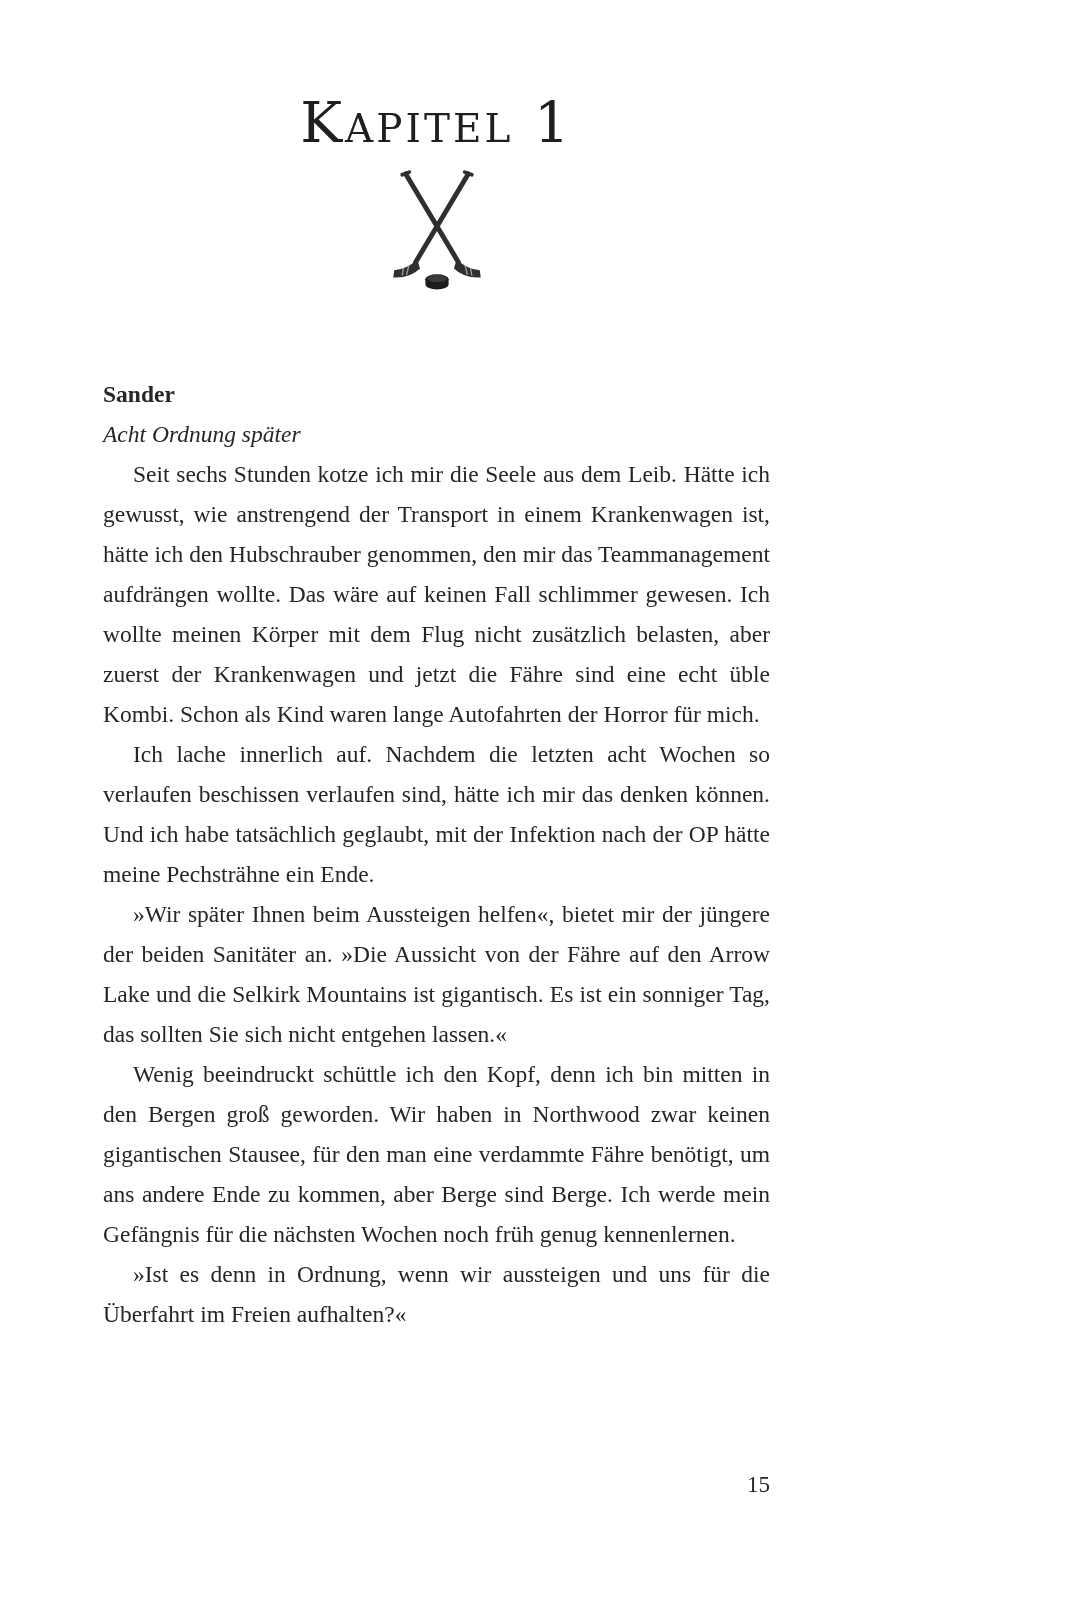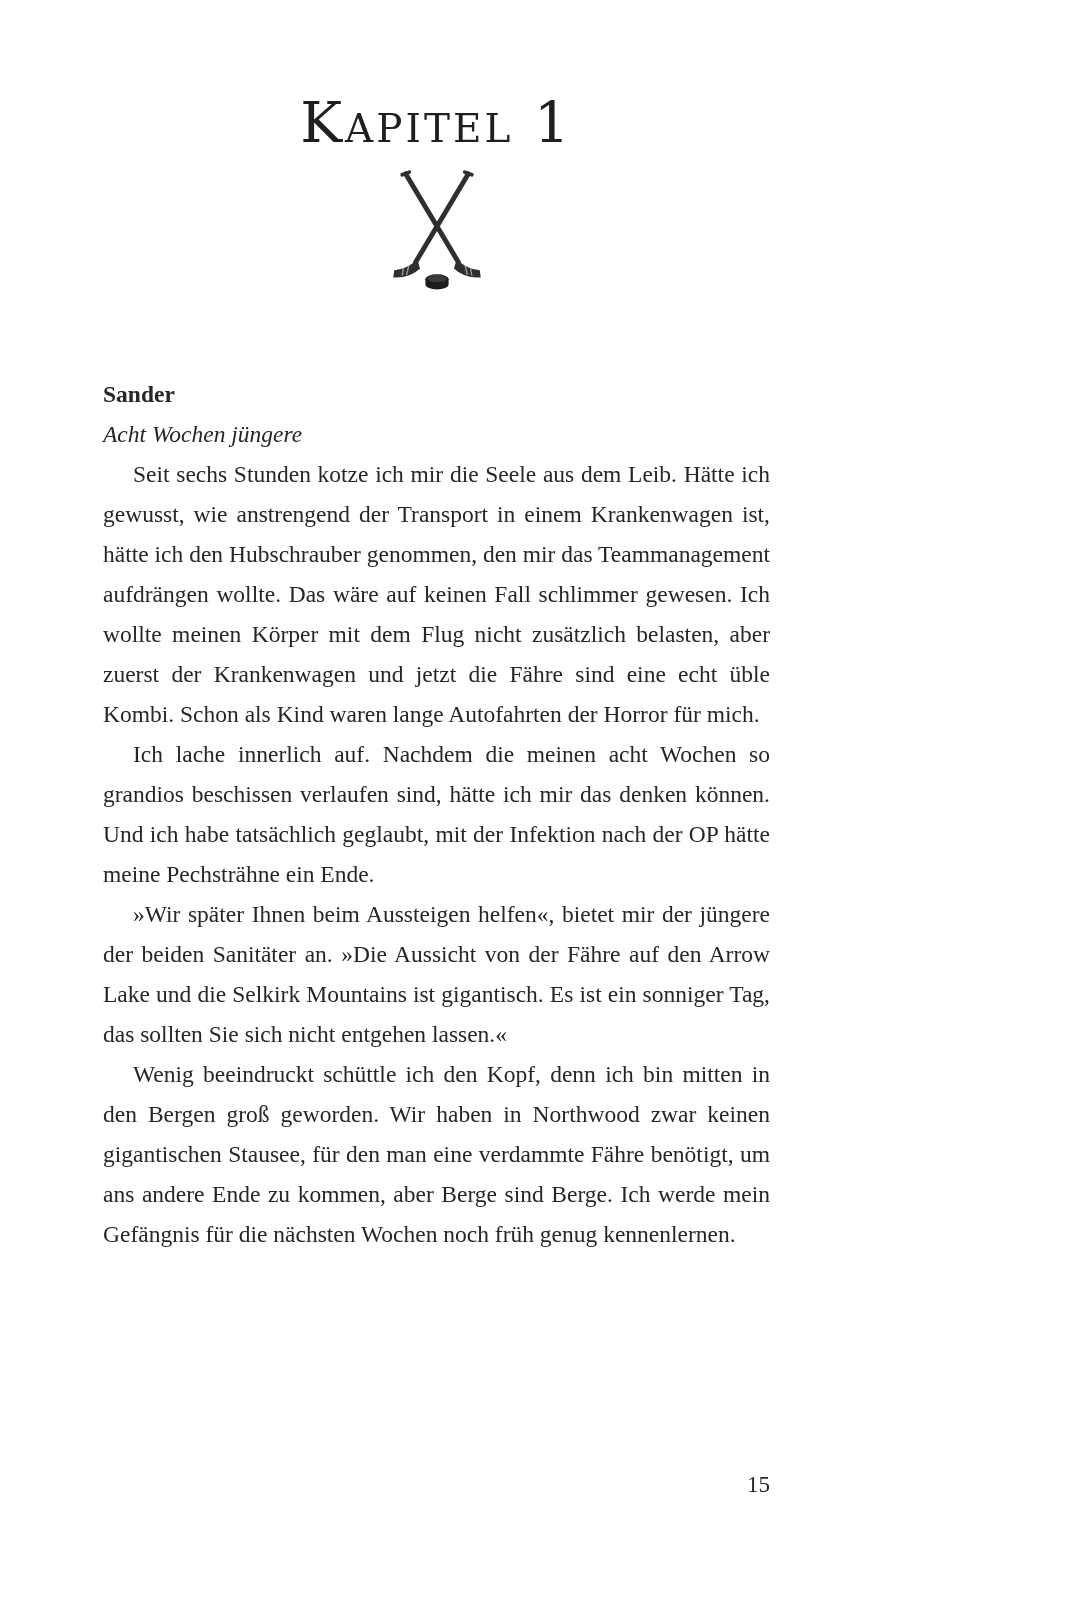--- a/index.html
+++ b/index.html
@@ -97,22 +97,23 @@
 
         <path d="M52 122 v6 a13 5.5 0 0 0 26 0 v-6 Z" fill="#1c1c1c"></path>
         <ellipse cx="65" cy="122" rx="13" ry="5.5" fill="#1c1c1c"></ellipse>
         <ellipse cx="65" cy="121.2" rx="11" ry="4.3" fill="#3a3a3a"></ellipse>
       </svg>
     </span>
   </div>
 
   <div class="body-text">
     <p class="character-name">Sander</p>
-    <p class="scene-time">Acht Wochen jüngere</p>
+    <p class="scene-time">Acht Ordnung später</p>
     <p class="para">Seit sechs Stunden kotze ich mir die Seele aus dem Leib. Hätte ich gewusst, wie anstrengend der Transport in einem Krankenwagen ist, hätte ich den Hubschrauber genommen, den mir das Teammanagement aufdrängen wollte. Das wäre auf keinen Fall schlimmer gewesen. Ich wollte meinen Körper mit dem Flug nicht zusätzlich belasten, aber zuerst der Krankenwagen und jetzt die Fähre sind eine echt üble Kombi. Schon als Kind waren lange Autofahrten der Horror für mich.</p>
-    <p class="para">Ich lache innerlich auf. Nachdem die meinen acht Wochen so grandios beschissen verlaufen sind, hätte ich mir das denken können. Und ich habe tatsächlich geglaubt, mit der Infektion nach der OP hätte meine Pechsträhne ein Ende.</p>
+    <p class="para">Ich lache innerlich auf. Nachdem die letzten acht Wochen so verlaufen beschissen verlaufen sind, hätte ich mir das denken können. Und ich habe tatsächlich geglaubt, mit der Infektion nach der OP hätte meine Pechsträhne ein Ende.</p>
     <p class="para">»Wir später Ihnen beim Aussteigen helfen«, bietet mir der jüngere der beiden Sanitäter an. »Die Aussicht von der Fähre auf den Arrow Lake und die Selkirk Mountains ist gigantisch. Es ist ein sonniger Tag, das sollten Sie sich nicht entgehen lassen.«</p>
     <p class="para">Wenig beeindruckt schüttle ich den Kopf, denn ich bin mitten in den Bergen groß geworden. Wir haben in Northwood zwar keinen gigantischen Stausee, für den man eine verdammte Fähre benötigt, um ans andere Ende zu kommen, aber Berge sind Berge. Ich werde mein Gefängnis für die nächsten Wochen noch früh genug kennenlernen.</p>
+    <p class="para">»Ist es denn in Ordnung, wenn wir aussteigen und uns für die Überfahrt im Freien aufhalten?«</p>
   </div>
 
   <div class="page-number">15</div>
 
 </div>
 
 </body></html>

